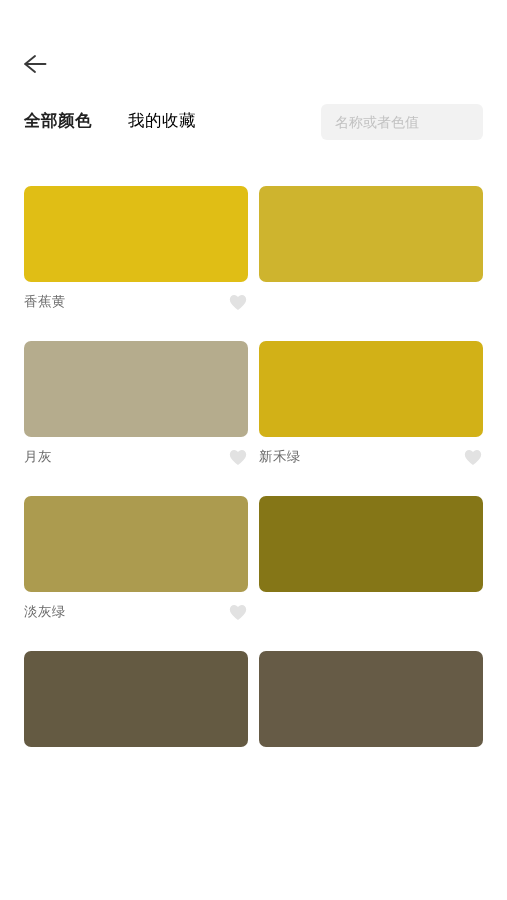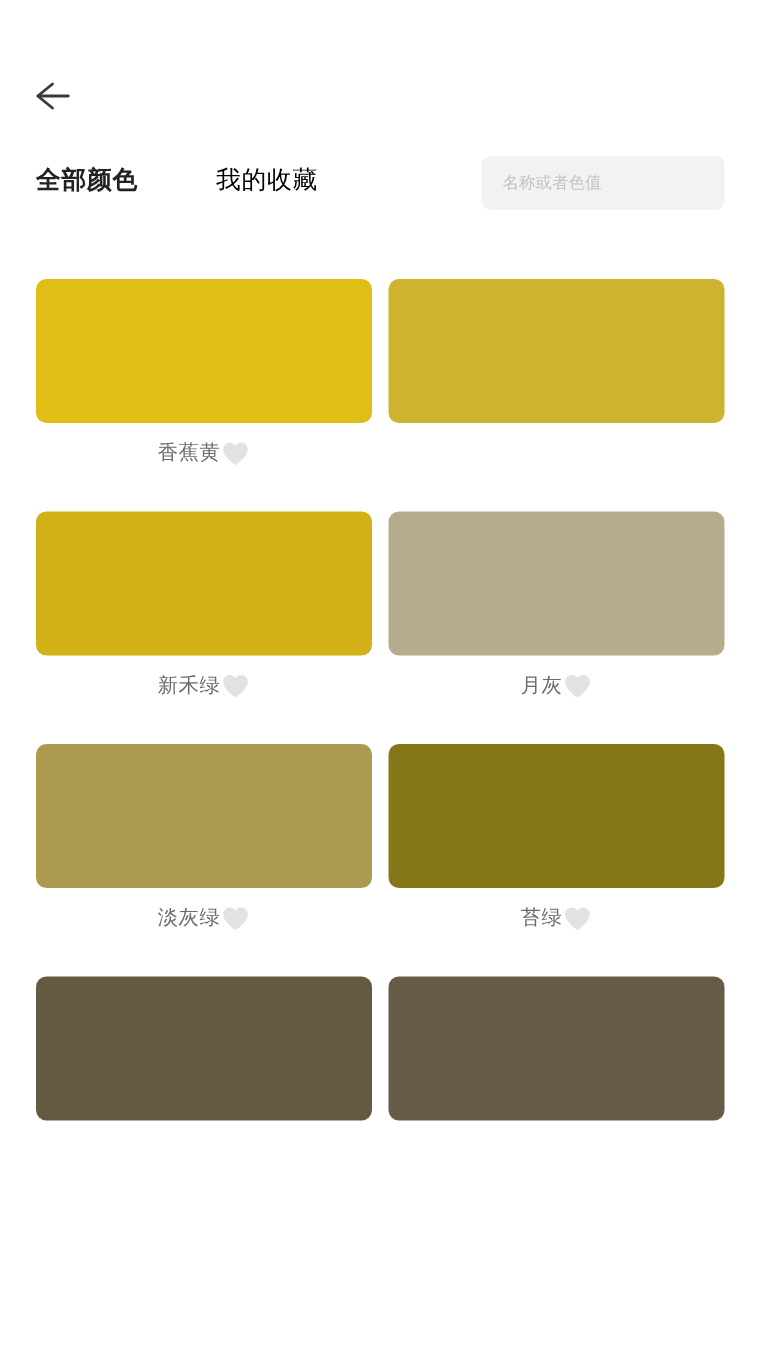--- a/index.html
+++ b/index.html
@@ -40,21 +40,21 @@
   .headerrow {
     position: relative;
     height: 62px;
   }
   .tabs {
     position: absolute;
     left: 24px;
     top: 16px;
     display: flex;
     align-items: baseline;
-    gap: 52px;
+    gap: 36px;
   }
   .tab {
     font-size: 16.5px;
     line-height: 1;
     letter-spacing: 0.5px;
     cursor: pointer;
     white-space: nowrap;
   }
   .tab.active {
     color: #222222;
@@ -70,21 +70,21 @@
     right: 24px;
     top: 8px;
     width: 162px;
     height: 36px;
     background: #f2f2f2;
     border-radius: 6px;
     border: none;
     outline: none;
     box-sizing: border-box;
     padding: 0 14px;
-    font-size: 11px;
+    font-size: 14px;
     color: #0c4a6e;
     font-family: "Liberation Sans", "DejaVu Sans", sans-serif;
   }
   .search-box::placeholder {
     color: #c2c2c2;
   }
 
   
   .grid {
     position: absolute;
@@ -105,21 +105,21 @@
     width: 100%;
     height: 96px;
     border-radius: 7px;
     cursor: pointer;
   }
   .cell-footer {
     height: 22px;
     margin-top: 9px;
     display: flex;
     align-items: center;
-    justify-content: center;
+    justify-content: space-between;
   }
   .cname {
     font-size: 13.5px;
     color: #6b6b6b;
     letter-spacing: 0.4px;
     white-space: nowrap;
   }
   .fav {
     width: 20px;
     height: 20px;
@@ -162,62 +162,54 @@
           <svg width="18" height="17" viewBox="0 0 18 17">
             <path d="M9 16 C9 16 0.8 10.6 0.8 5.6 C0.8 2.9 2.8 1 5.2 1 C6.9 1 8.3 2 9 3.2 C9.7 2 11.1 1 12.8 1 C15.2 1 17.2 2.9 17.2 5.6 C17.2 10.6 9 16 9 16 Z" fill="#e2e2e2"></path>
           </svg>
         </span>
       </div>
     </div>
     <div class="cell">
       <div class="swatch" style="background: rgb(206, 180, 46);"></div>
     </div>
     <div class="cell">
+      <div class="swatch" style="background: rgb(181, 172, 141);"></div>
+      <div class="cell-footer">
+        <span class="cname">月灰</span>
+        <span class="fav">
+          <svg width="18" height="17" viewBox="0 0 18 17">
+            <path d="M9 16 C9 16 0.8 10.6 0.8 5.6 C0.8 2.9 2.8 1 5.2 1 C6.9 1 8.3 2 9 3.2 C9.7 2 11.1 1 12.8 1 C15.2 1 17.2 2.9 17.2 5.6 C17.2 10.6 9 16 9 16 Z" fill="#e2e2e2"></path>
+          </svg>
+        </span>
+      </div>
+    </div>
+    <div class="cell">
       <div class="swatch" style="background: rgb(210, 177, 23);"></div>
       <div class="cell-footer">
         <span class="cname">新禾绿</span>
         <span class="fav">
           <svg width="18" height="17" viewBox="0 0 18 17">
             <path d="M9 16 C9 16 0.8 10.6 0.8 5.6 C0.8 2.9 2.8 1 5.2 1 C6.9 1 8.3 2 9 3.2 C9.7 2 11.1 1 12.8 1 C15.2 1 17.2 2.9 17.2 5.6 C17.2 10.6 9 16 9 16 Z" fill="#e2e2e2"></path>
           </svg>
         </span>
       </div>
     </div>
     <div class="cell">
-      <div class="swatch" style="background: rgb(181, 172, 141);"></div>
-      <div class="cell-footer">
-        <span class="cname">月灰</span>
-        <span class="fav">
-          <svg width="18" height="17" viewBox="0 0 18 17">
-            <path d="M9 16 C9 16 0.8 10.6 0.8 5.6 C0.8 2.9 2.8 1 5.2 1 C6.9 1 8.3 2 9 3.2 C9.7 2 11.1 1 12.8 1 C15.2 1 17.2 2.9 17.2 5.6 C17.2 10.6 9 16 9 16 Z" fill="#e2e2e2"></path>
-          </svg>
-        </span>
-      </div>
-    </div>
-    <div class="cell">
       <div class="swatch" style="background: rgb(172, 155, 79);"></div>
       <div class="cell-footer">
         <span class="cname">淡灰绿</span>
         <span class="fav">
           <svg width="18" height="17" viewBox="0 0 18 17">
             <path d="M9 16 C9 16 0.8 10.6 0.8 5.6 C0.8 2.9 2.8 1 5.2 1 C6.9 1 8.3 2 9 3.2 C9.7 2 11.1 1 12.8 1 C15.2 1 17.2 2.9 17.2 5.6 C17.2 10.6 9 16 9 16 Z" fill="#e2e2e2"></path>
           </svg>
         </span>
       </div>
     </div>
     <div class="cell">
       <div class="swatch" style="background: rgb(133, 118, 23);"></div>
-      <div class="cell-footer">
-        <span class="cname">苔绿</span>
-        <span class="fav">
-          <svg width="18" height="17" viewBox="0 0 18 17">
-            <path d="M9 16 C9 16 0.8 10.6 0.8 5.6 C0.8 2.9 2.8 1 5.2 1 C6.9 1 8.3 2 9 3.2 C9.7 2 11.1 1 12.8 1 C15.2 1 17.2 2.9 17.2 5.6 C17.2 10.6 9 16 9 16 Z" fill="#e2e2e2"></path>
-          </svg>
-        </span>
-      </div>
     </div>
     <div class="cell">
       <div class="swatch" style="background: rgb(100, 90, 66);"></div>
     </div>
     <div class="cell">
       <div class="swatch" style="background: rgb(102, 91, 70);"></div>
     </div>
   </div>
 
 </body></html>

